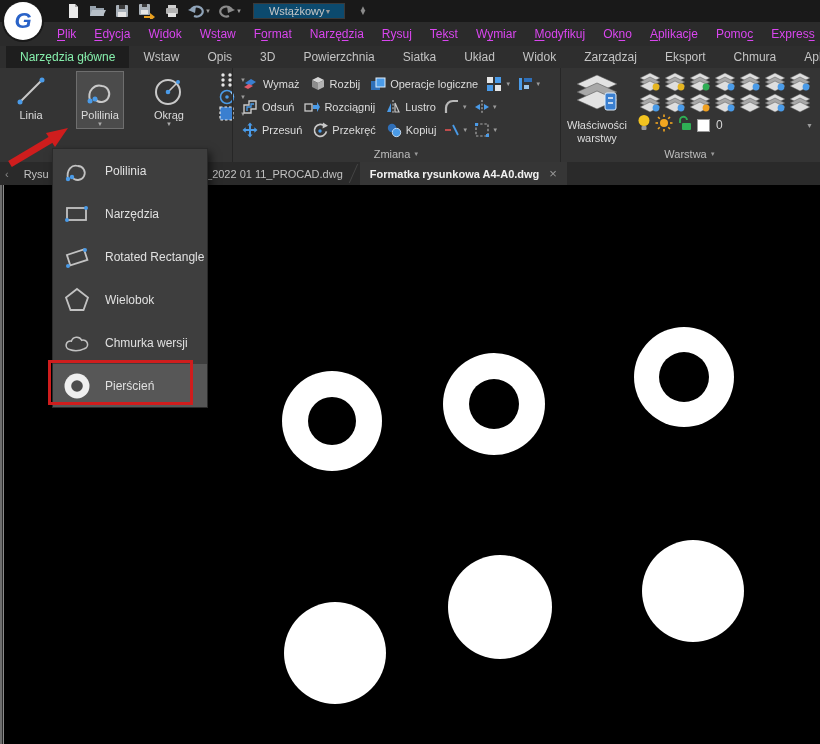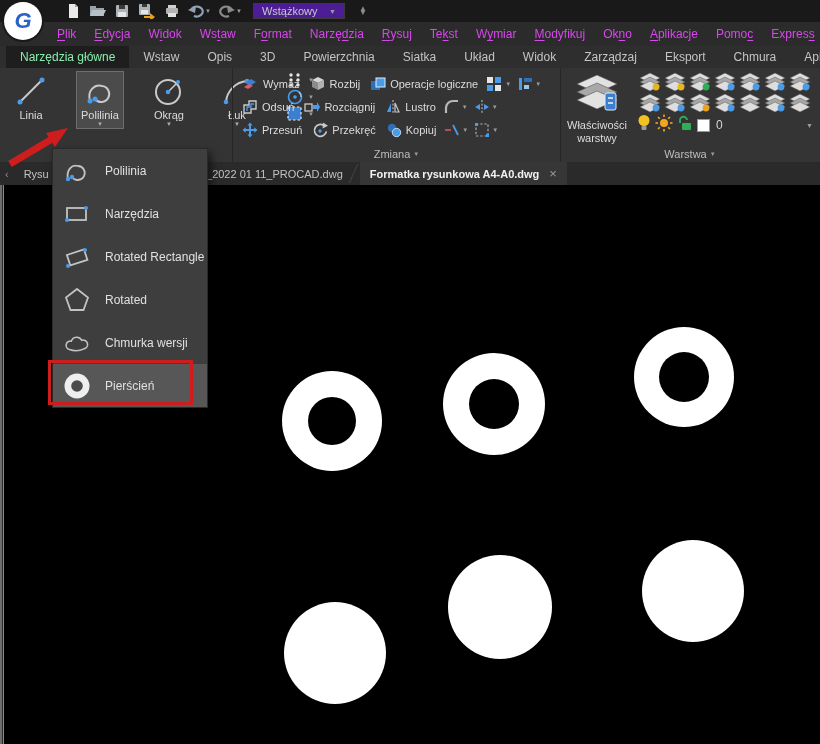--- a/index.html
+++ b/index.html
@@ -7,22 +7,22 @@
   #app{position:relative;width:820px;height:744px;overflow:hidden;background:#333;user-select:none;}
 
   
   .titlebar{position:absolute;left:0;top:0;width:820px;height:22px;background:#191919;display:flex;align-items:center;}
   .logo-badge{position:absolute;left:4px;top:2px;width:38px;height:38px;border-radius:50%;background:#fff;z-index:30;
     display:flex;align-items:center;justify-content:center;box-shadow:0 0 0 2px #191919;}
   .logo-badge span{font-size:22px;font-weight:bold;color:#2a63c8;font-style:italic;}
   .qat{display:flex;align-items:center;margin-left:62px;gap:2px;}
   .qat-btn{display:flex;align-items:center;padding:1px 3px;border-radius:2px;}
   .mini-chev{font-size:6px;color:#9a9a9a;margin-left:1px;}
-  .ws-combo{display:flex;align-items:center;width:92px;height:16px;margin-left:8px;padding:0 8px;
-    background:#4c1d95;border:1px solid #3a3a3a;color:#c8c8c8;font-size:11px;}
+  .ws-combo{display:flex;align-items:center;width:92px;height:16px;margin-left:8px;padding:0 15px;
+    background:#0c4a6e;border:1px solid #3a3a3a;color:#c8c8c8;font-size:11px;}
   .ws-combo .caret{margin-left:auto;font-size:7px;color:#9a9a9a;}
   .qat-customize{margin-left:14px;color:#8a8a8a;font-size:8px;letter-spacing:-1px;display:flex;flex-direction:column;line-height:4px;align-items:center;}
 
   
   .menubar{position:absolute;left:0;top:22px;width:820px;height:24px;background:#2b2b2b;display:flex;align-items:center;padding-left:48px;white-space:nowrap;}
   .menu-item{padding:0 9px;font-size:12px;color:#d946ef;}
   .menu-item u{text-underline-offset:2px;}
 
   
   .ribbontabs{position:absolute;left:0;top:46px;width:820px;height:22px;background:#2e2e2e;display:flex;align-items:stretch;padding-left:6px;white-space:nowrap;}
@@ -231,31 +231,20 @@
               <svg width="36" height="36" viewBox="0 0 36 36" xmlns="http://www.w3.org/2000/svg">
                 <circle cx="17" cy="19" r="12" fill="none" stroke="#c9c9c9" stroke-width="2"></circle>
                 <line x1="17" y1="19" x2="27" y2="9" stroke="#c9c9c9" stroke-width="1.6"></line>
                 <circle cx="17" cy="19" r="2.3" fill="#4a9be8"></circle>
                 <circle cx="27" cy="9" r="2" fill="#4a9be8"></circle>
               </svg>
             </span>
             <span class="lbl">Okrąg</span>
             <span class="chev">▼</span>
           </div>
-          <div class="big-tool">
-            <span style="display: inline-flex;">
-              <svg width="36" height="36" viewBox="0 0 36 36" xmlns="http://www.w3.org/2000/svg">
-                <path d="M7 29 A23 23 0 0 1 28 8" fill="none" stroke="#c9c9c9" stroke-width="2"></path>
-                <circle cx="7" cy="29" r="2.3" fill="#4a9be8"></circle>
-                <circle cx="28" cy="8" r="2.3" fill="#4a9be8"></circle>
-              </svg>
-            </span>
-            <span class="lbl">Łuk</span>
-            <span class="chev">▼</span>
-          </div>
           <div class="mini-col">
             <div class="mini-row">
               <span style="display: inline-flex;">
                 <svg width="18" height="16" viewBox="0 0 18 16" xmlns="http://www.w3.org/2000/svg">
                   <circle cx="5" cy="3" r="1.7" fill="#e6e6e6"></circle>
                   <circle cx="12" cy="3" r="1.7" fill="#e6e6e6"></circle>
                   <circle cx="5" cy="8" r="1.7" fill="#e6e6e6"></circle>
                   <circle cx="12" cy="8" r="1.7" fill="#e6e6e6"></circle>
                   <circle cx="5" cy="13" r="1.7" fill="#e6e6e6"></circle>
                   <circle cx="12" cy="13" r="1.7" fill="#e6e6e6"></circle>
@@ -699,21 +688,21 @@
           </svg>
         </span>
         <span>Rotated Rectangle</span>
       </div>
       <div class="dd-item">
         <span class="dd-icon">
           <svg width="30" height="30" viewBox="0 0 30 30" xmlns="http://www.w3.org/2000/svg">
             <polygon points="15,4 26,12.5 21.5,25 8.5,25 4,12.5" fill="none" stroke="#c2c2c2" stroke-width="1.8"></polygon>
           </svg>
         </span>
-        <span>Rotated</span>
+        <span>Wielobok</span>
       </div>
       <div class="dd-item">
         <span class="dd-icon">
           <svg width="32" height="26" viewBox="0 0 32 26" xmlns="http://www.w3.org/2000/svg">
             <path d="M8 20 A4.5 4.5 0 1 1 10 11 A6 6 0 0 1 21 10 A4.5 4.5 0 1 1 24 19 Q16 23 8 20 Z" fill="none" stroke="#c2c2c2" stroke-width="1.7"></path>
           </svg>
         </span>
         <span>Chmurka wersji</span>
       </div>
       <div class="dd-item hl">

